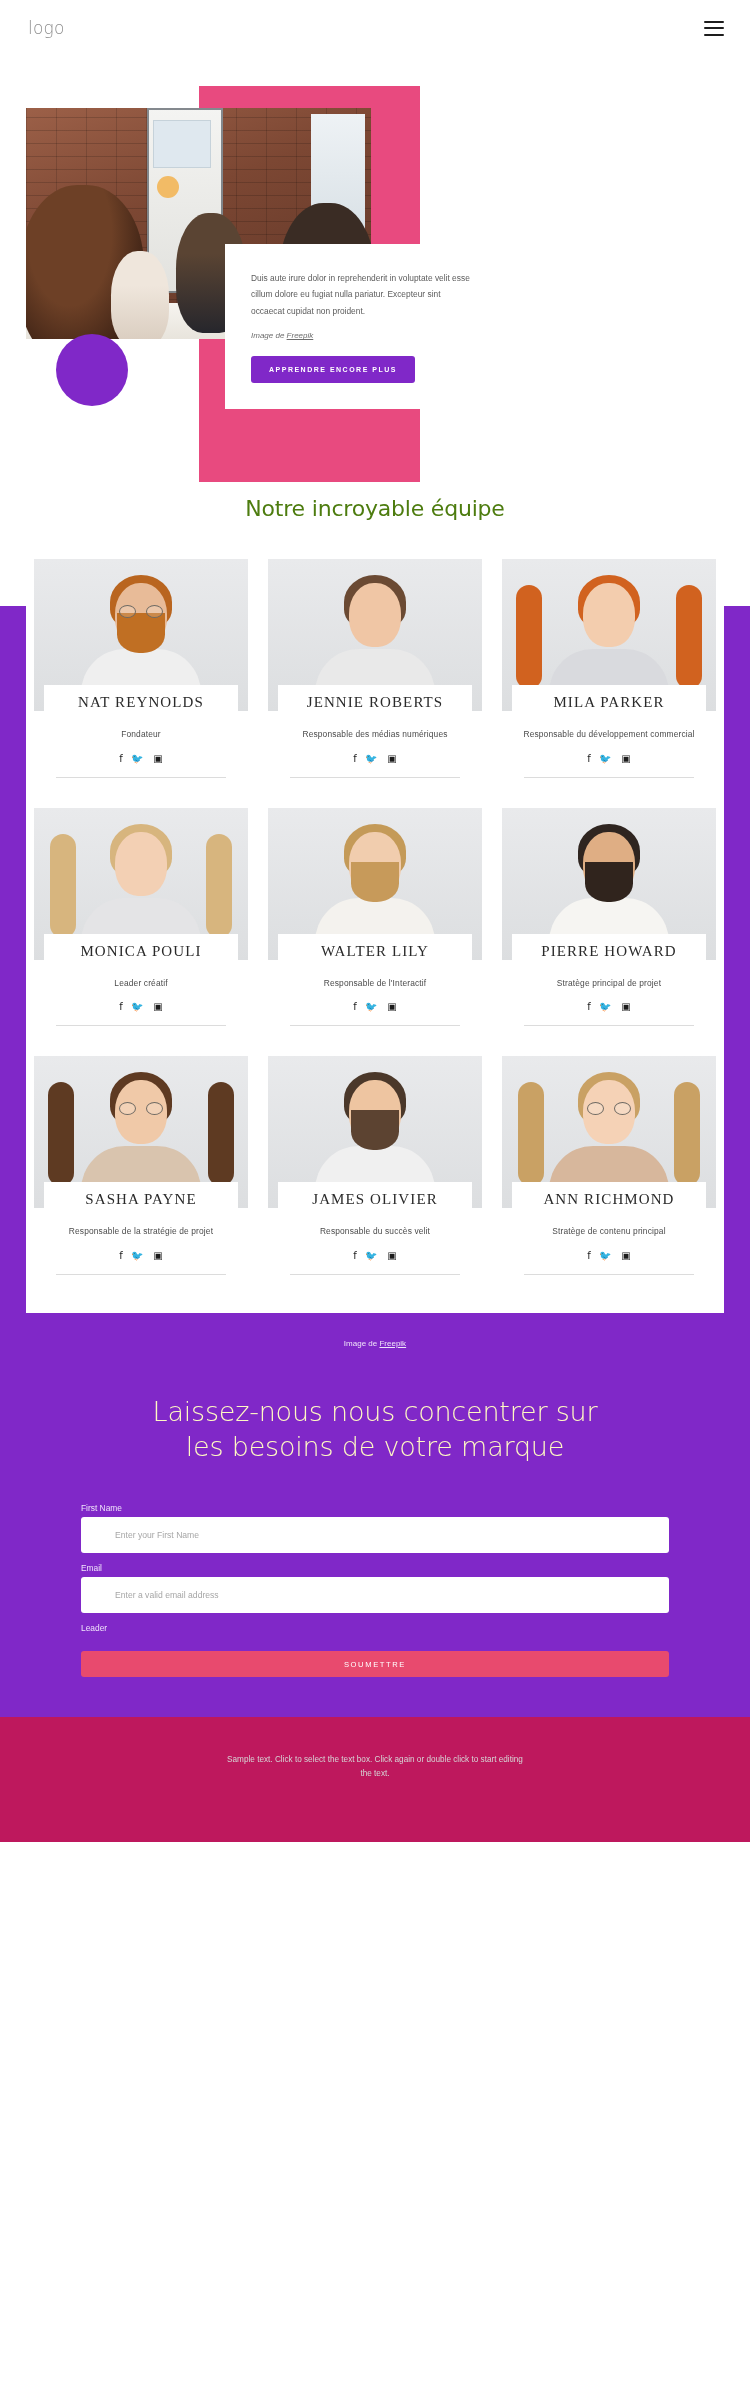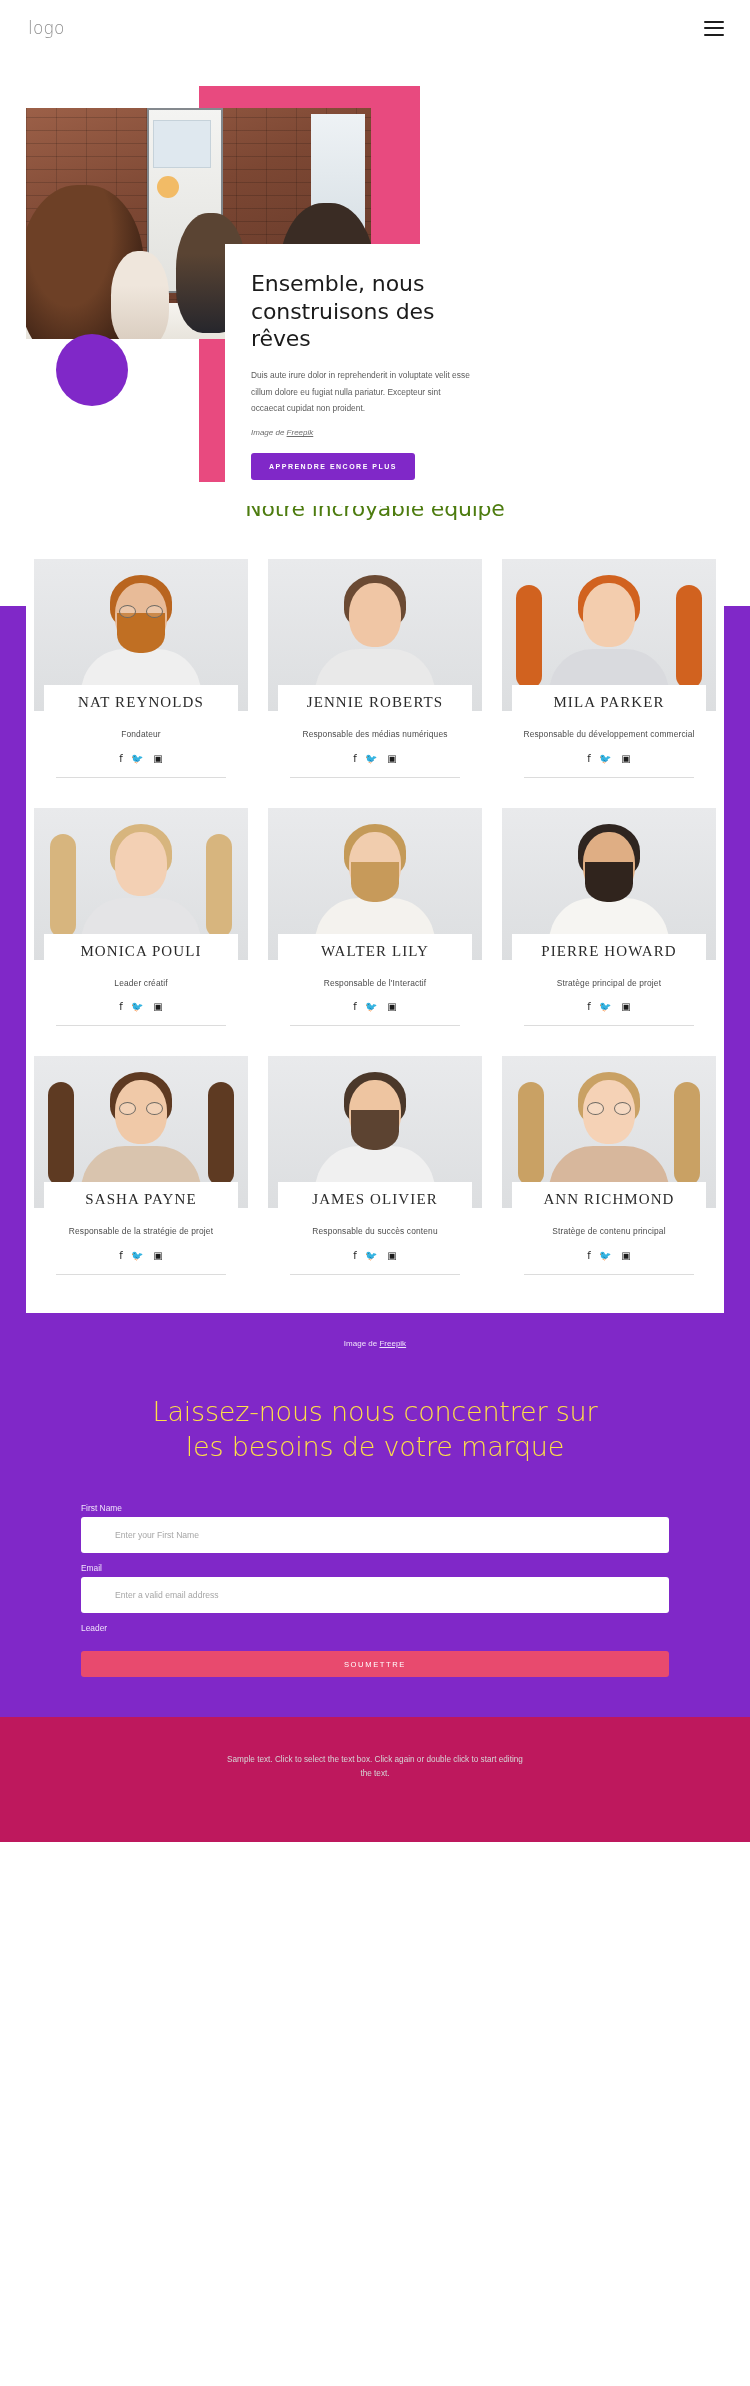--- a/index.html
+++ b/index.html
@@ -281,21 +281,21 @@
     color: #efe3fa;
     margin-bottom: 46px;
   }
   .contact-credit a { color: #efe3fa; text-decoration: underline; }
   .contact-title {
     text-align: center;
     font-family: "DejaVu Sans", sans-serif;
     font-weight: 300;
     font-size: 27px;
     line-height: 1.32;
-    color: #fde047;
+    color: #fef9c3;
     margin: 0 auto 38px auto;
     max-width: 470px;
     letter-spacing: -.2px;
   }
   .form { width: 588px; margin: 0 auto; }
   .form-row { display: flex; gap: 22px; }
   .field { flex: 1; margin-bottom: 10px; }
   .field label {
     display: block;
     font-size: 8.4px;
@@ -368,21 +368,20 @@
     <div class="table"></div>
     <div class="p1"></div>
     <div class="p2"></div>
     <div class="p3"></div>
     <div class="p4"></div>
   </div>
 
   <div class="hero-circle"></div>
 
   <div class="hero-card">
-    <h1 class="hero-title">Ensemble, nous construisons des rêves</h1>
     <p class="hero-desc">Duis aute irure dolor in reprehenderit in voluptate velit esse cillum dolore eu fugiat nulla pariatur. Excepteur sint occaecat cupidat non proident.</p>
     <p class="hero-credit">
       <span>Image de </span><a href="#">Freepik</a>
     </p>
     <button class="btn-primary">APPRENDRE ENCORE PLUS</button>
   </div>
 </section>
 
 <section class="team-wrap">
   <div class="purple-band"></div>
@@ -546,21 +545,21 @@
         <div class="member-photo">
           <div class="bg"></div>
           <div class="body" style="background:#f0f0f0"></div>
           <div class="hair" style="background:#4b382a"></div>
           <div class="head" style="background:#eec5a1"></div>
           <div class="beard" style="background:#5c4331"></div>
         </div>
         <div class="member-namebar">
           <div class="member-name">JAMES OLIVIER</div>
         </div>
-        <div class="member-role">Responsable du succès contenu</div>
+        <div class="member-role">Responsable du succès velit</div>
         <div class="socials">
           <span class="ic">f</span>
           <span class="ic">🐦</span>
           <span class="ic">▣</span>
         </div>
         <div class="member-rule"></div>
       </div>
 
       <div class="member">
         <div class="member-photo">

